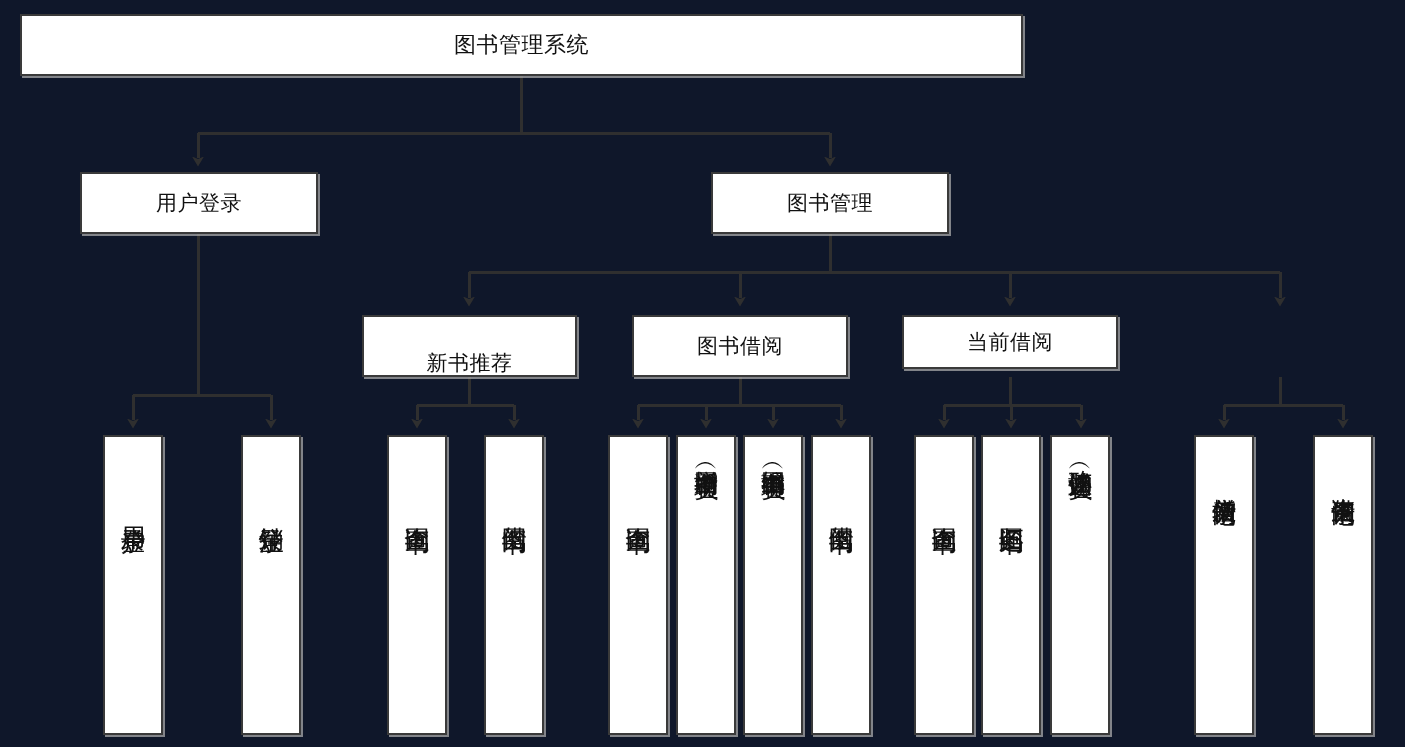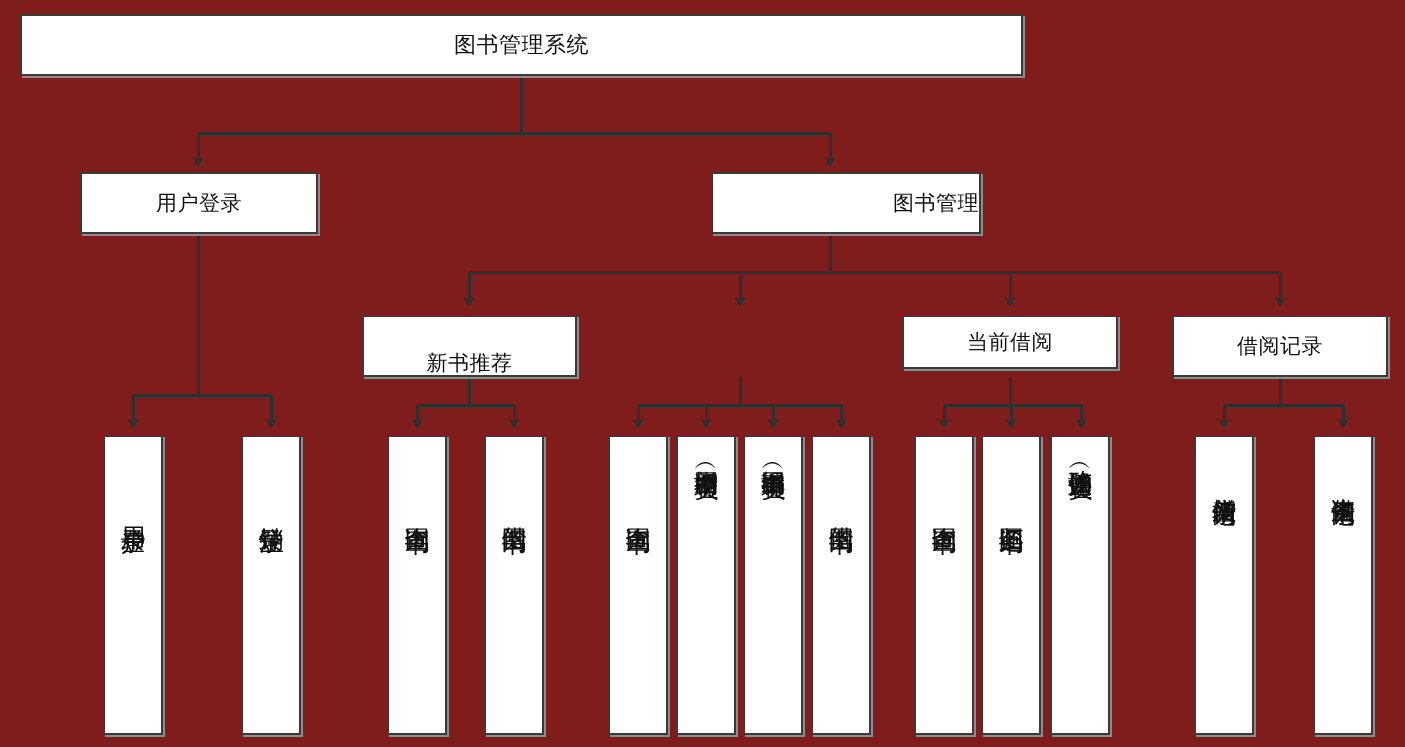--- a/index.html
+++ b/index.html
@@ -4,21 +4,21 @@
 <style>
   html,body{margin:0;padding:0;background:#ffffff;}
   body{
     font-family:"Liberation Sans","DejaVu Sans",sans-serif;
     color:#000000;
   }
   #canvas{
     position:relative;
     width:1405px;
     height:747px;
-    background:#7f1d1d;
+    background:#0f172a;
     overflow:hidden;
   }
   #edges{
     position:absolute;
     left:0;top:0;
     width:1405px;height:747px;
     pointer-events:none;
   }
   .node{
     position:absolute;
@@ -122,36 +122,36 @@
   </svg>
 
   <div class="node root" style="left:20px;top:14px;width:1003px;height:62px;">
     <span class="lbl">图书管理系统</span>
   </div>
 
   <div class="node lvl1" style="left:80px;top:172px;width:238px;height:62px;">
     <span class="lbl">用户登录</span>
   </div>
 
-  <div class="node lvl1" style="left:711px;top:172px;width:270px;height:62px;justify-content:flex-end;">
+  <div class="node lvl1" style="left:711px;top:172px;width:238px;height:62px;">
     <span class="lbl">图书管理</span>
   </div>
 
   <div class="node lvl2" style="left:362px;top:315px;width:215px;height:62px;align-items:flex-end;">
     <span class="lbl">新书推荐</span>
   </div>
 
+  <div class="node lvl2" style="left:632px;top:315px;width:216px;height:62px;">
+    <span class="lbl">图书借阅</span>
+  </div>
 
   <div class="node lvl2" style="left:902px;top:315px;width:216px;height:54px;">
     <span class="lbl">当前借阅</span>
   </div>
 
-  <div class="node lvl2" style="left:1172px;top:315px;width:216px;height:62px;">
-    <span class="lbl">借阅记录</span>
-  </div>
 
   <div class="node leaf" style="left:103px;top:435px;width:60px;height:300px;padding-top:70px;">
     <span class="lbl">用户登录</span>
   </div>
 
   <div class="node leaf" style="left:241px;top:435px;width:60px;height:300px;padding-top:70px;">
     <span class="lbl">注销登录</span>
   </div>
 
   <div class="node leaf" style="left:387px;top:435px;width:60px;height:300px;padding-top:70px;">

